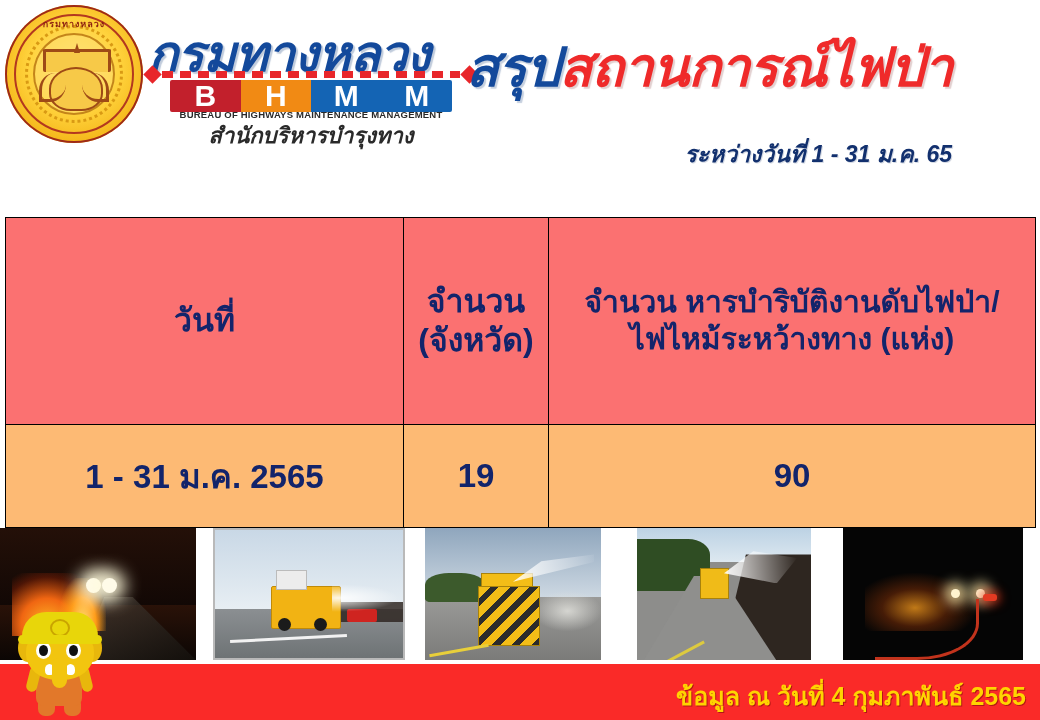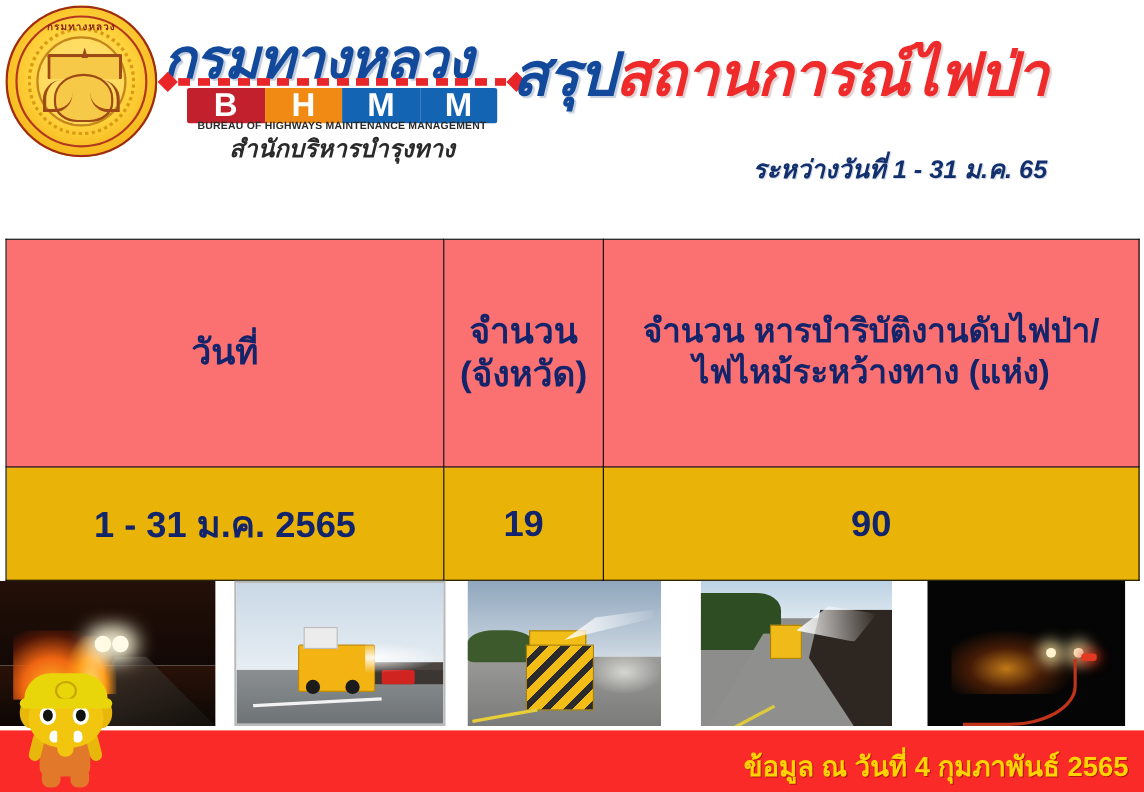--- a/index.html
+++ b/index.html
@@ -77,21 +77,21 @@
         text-shadow:1px 1px 0 rgba(170,180,200,.5);}
 
   
   .tbl{position:absolute;left:5px;top:183px;width:1030px;border-collapse:collapse;
         table-layout:fixed;margin-top:34px;}
   .tbl td{border:1.5px solid #000;vertical-align:middle;text-align:center;padding:0;}
   .tbl .hrow td{background:#fb7171;height:206px;color:#13246b;font-weight:bold;
         font-size:32px;line-height:1.22;font-family:"Liberation Sans",sans-serif;}
   .tbl .hrow td.c3{font-size:30px;padding:0 6px;}
   .tbl .drow td{height:102px;color:#12246b;font-weight:bold;font-size:33px;
-        font-family:"Liberation Sans",sans-serif;background:#eab308;}
+        font-family:"Liberation Sans",sans-serif;background:#fdba74;}
   .col1{width:398px;} .col2{width:145px;} .col3{width:487px;}
 
   
   .photos{position:absolute;left:0;top:528px;width:1040px;height:132px;}
   .ph{position:absolute;top:0;height:132px;overflow:hidden;}
   .ph.p1{left:0;width:196px;}
   .ph.p2{left:213px;width:192px;border:2px solid #b9b9b9;box-sizing:border-box;}
   .ph.p3{left:425px;width:176px;}
   .ph.p4{left:637px;width:174px;}
   .ph.p5{left:843px;width:180px;}

